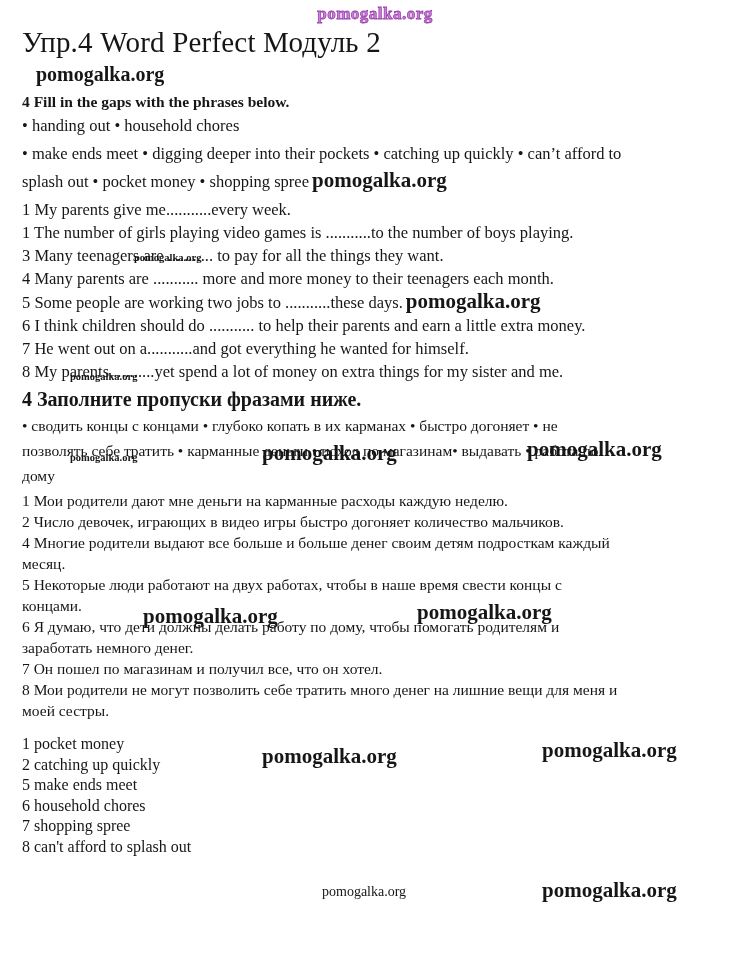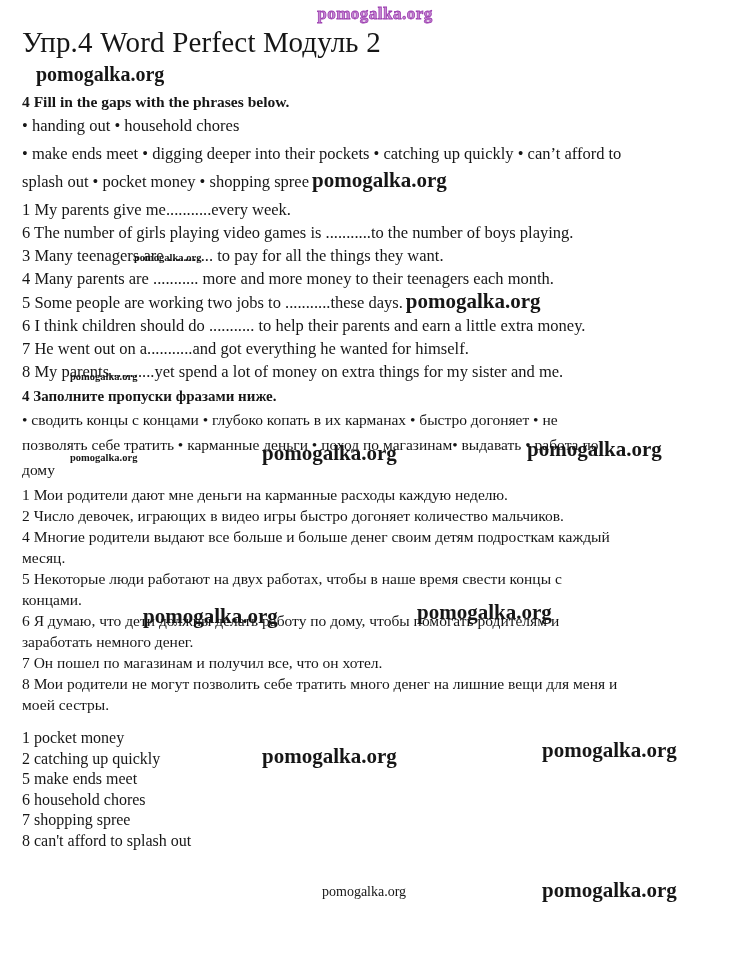--- a/index.html
+++ b/index.html
@@ -33,21 +33,21 @@
   .wm-bold{
     font-size:20px;
     font-weight:bold;
     margin:4px 0 0 14px;
   }
   .heading{font-size:15.5px;font-weight:bold;margin:7px 0 0;}
   .phrases{font-size:16.5px;line-height:26px;margin:2px 0 0;}
   .item{font-size:16.5px;line-height:23px;margin:0;}
   .items{margin-top:3px;}
   .wm-inline{font-size:21px;font-weight:600;margin-left:3px;}
-  .rheading{font-size:15px;font-weight:bold;margin:5px 0 2px;}
+  .rheading{font-size:20px;font-weight:bold;margin:5px 0 2px;}
   .rphrases{font-size:15.5px;line-height:25px;margin:0;}
   .ritem{font-size:15.5px;line-height:21px;margin:0;}
   .ritems{margin-top:2px;}
   .answers{margin-top:13px;}
   .ans{font-size:16px;line-height:20.5px;margin:0;}
   .wm-abs{position:absolute;white-space:nowrap;}
   .wm-lg{font-size:21px;font-weight:600;}
   .wm-md{font-size:14px;font-weight:500;}
   .wm-sm{font-size:10.5px;font-weight:bold;}
 </style>
@@ -62,21 +62,21 @@
 
   <div class="wm-bold">pomogalka.org</div>
 
   <section>
     <p class="heading">4 Fill in the gaps with the phrases below.</p>
     <p class="phrases">• handing out • household chores</p>
     <p class="phrases pre"><span>• make ends meet • digging deeper into their pockets • catching up quickly • can’t afford to
 splash out • pocket money • shopping spree</span><span class="wm-inline">pomogalka.org</span></p>
     <div class="items">
       <p class="item">1 My parents give me...........every week.</p>
-      <p class="item">6 The number of girls playing video games is ...........to the number of boys playing.</p>
+      <p class="item">1 The number of girls playing video games is ...........to the number of boys playing.</p>
       <p class="item">3 Many teenagers are ........... to pay for all the things they want.</p>
       <p class="item">4 Many parents are ........... more and more money to their teenagers each month.</p>
       <p class="item"><span>5 Some people are working two jobs to ...........these days.</span><span class="wm-inline">pomogalka.org</span></p>
       <p class="item">6 I think children should do ........... to help their parents and earn a little extra money.</p>
       <p class="item">7 He went out on a...........and got everything he wanted for himself.</p>
       <p class="item">8 My parents...........yet spend a lot of money on extra things for my sister and me.</p>
     </div>
   </section>
 
   <section>

